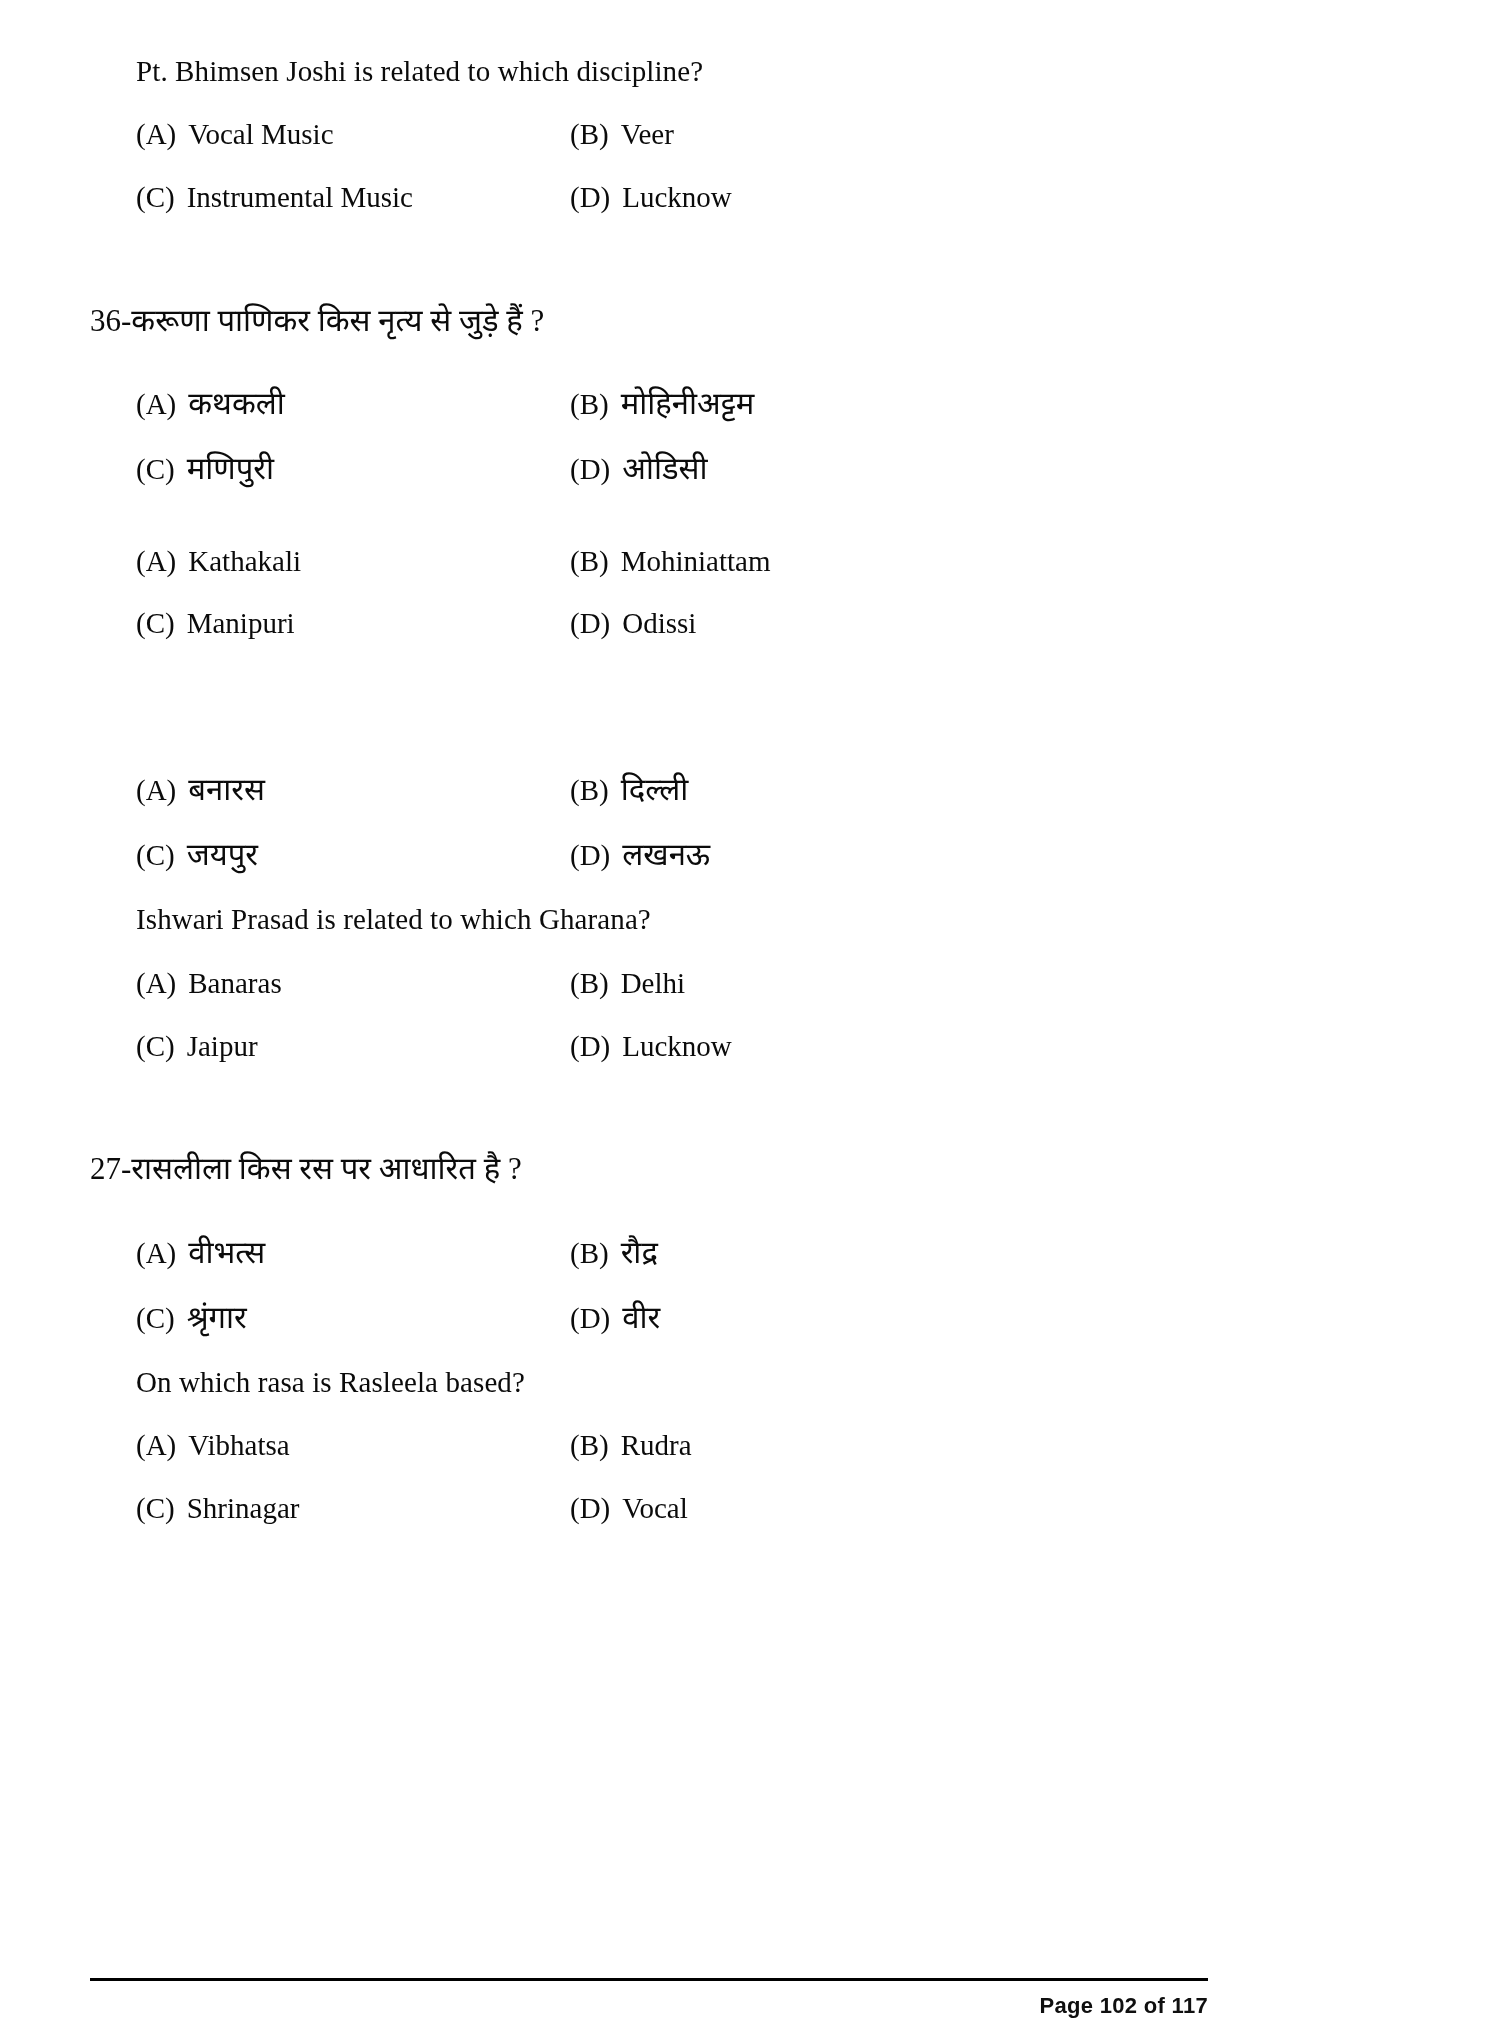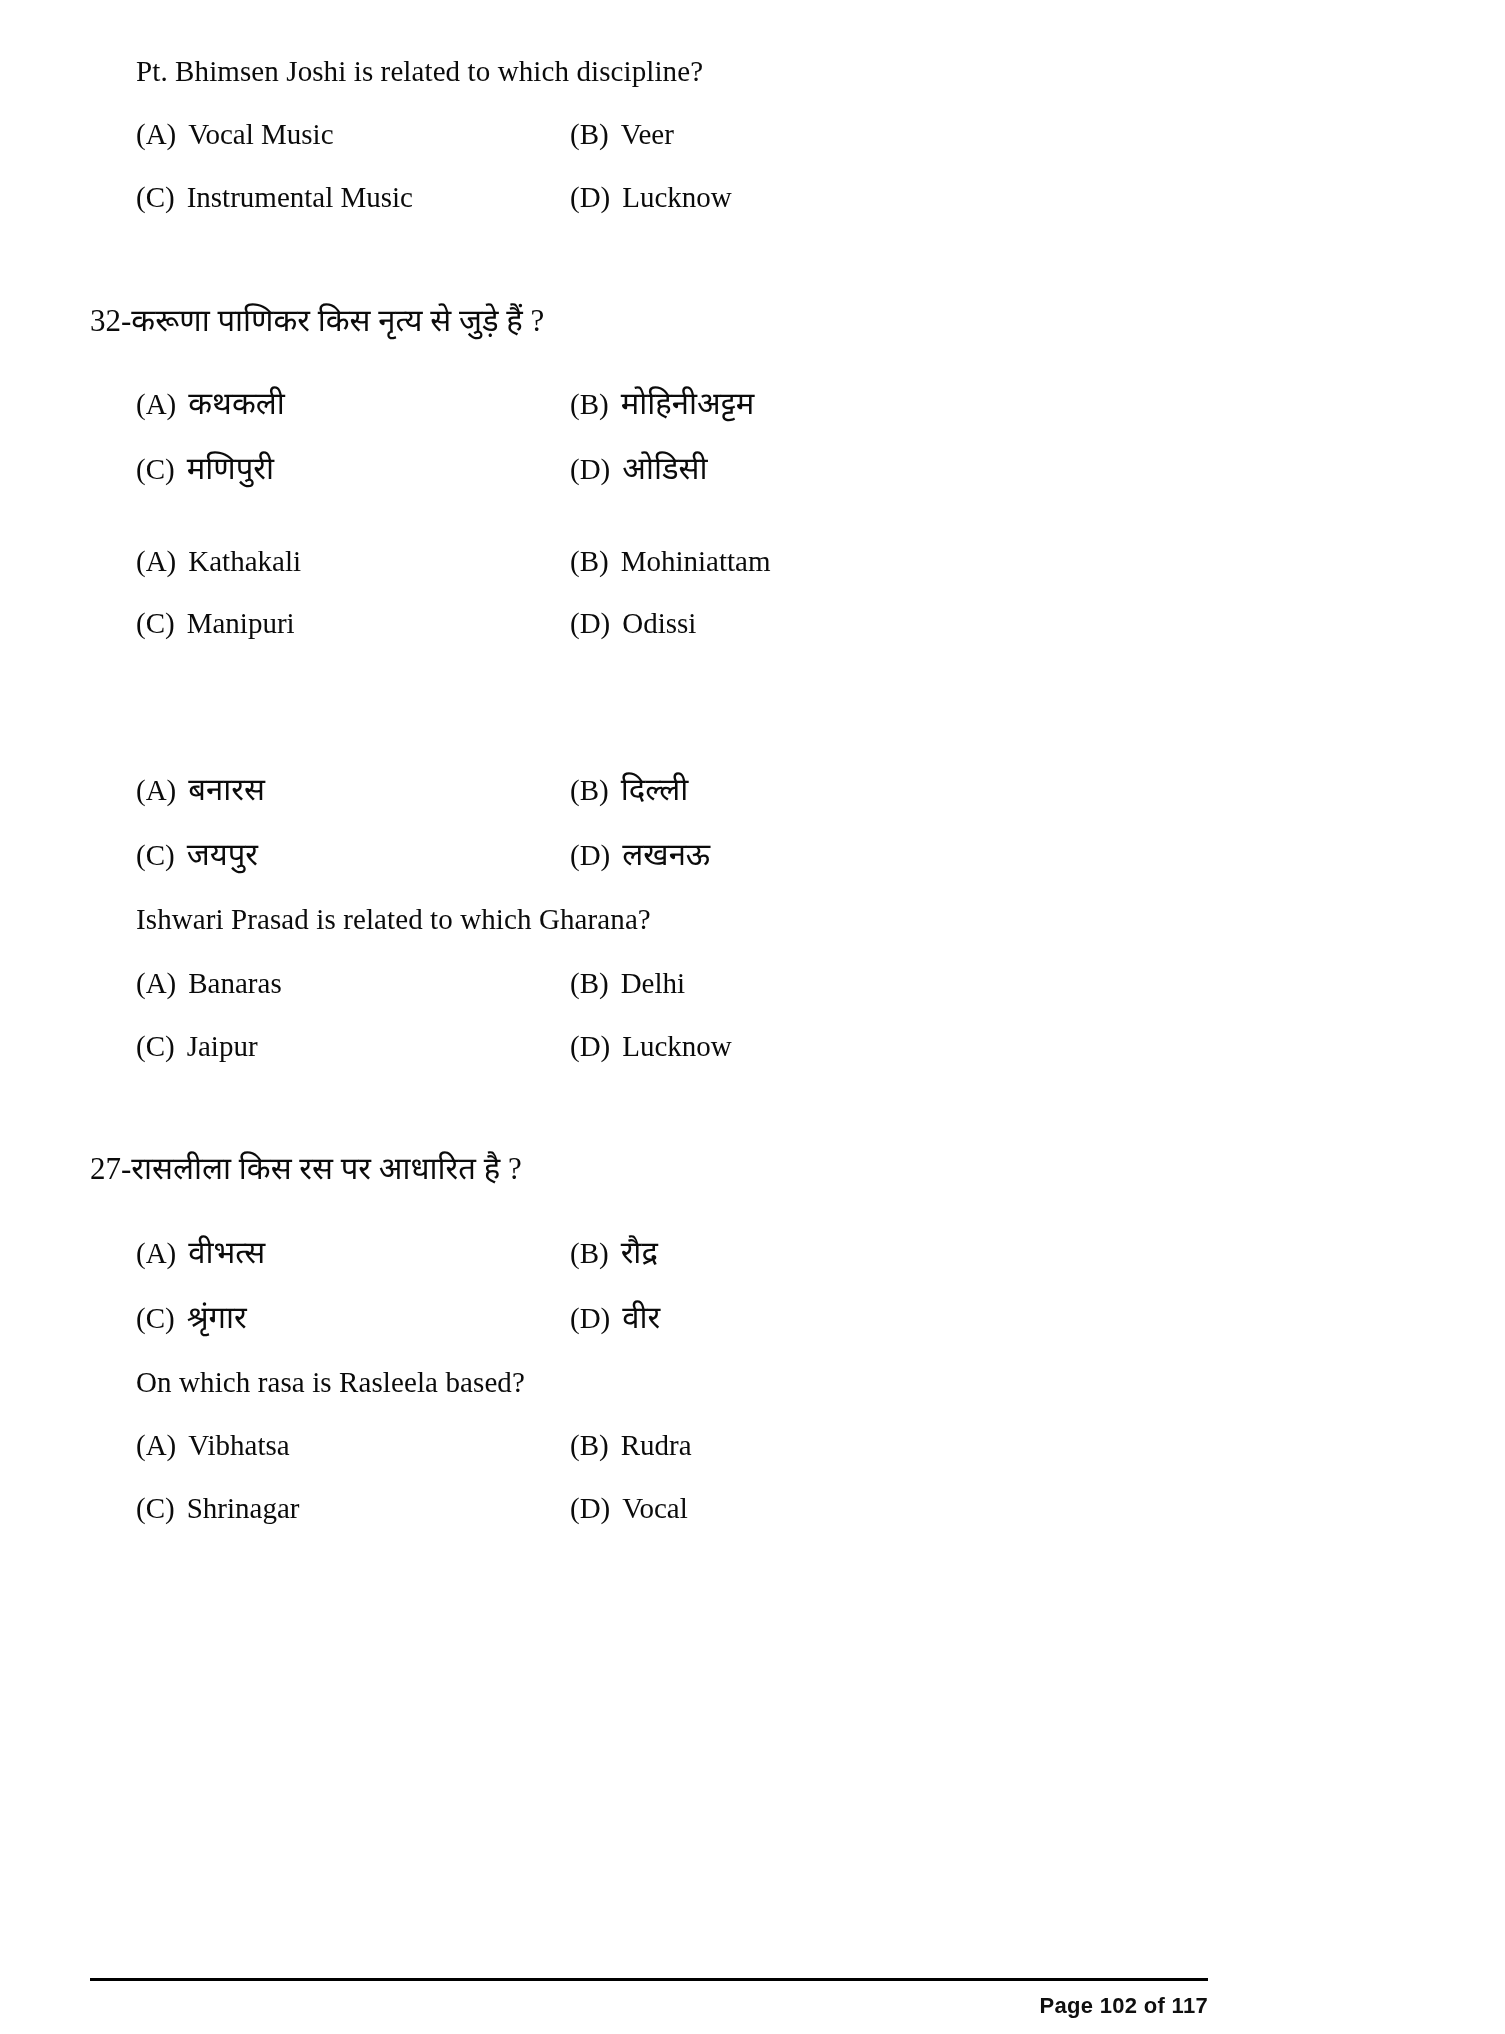--- a/index.html
+++ b/index.html
@@ -144,21 +144,21 @@
         <div class="opt-col right">
           <span class="opt-key">(D)</span>
           <span class="opt-val">Lucknow</span>
         </div>
       </div>
     </div>
 
     <div class="sp-xl"></div>
 
     <div class="q-block">
-      <div class="stem-hi">32-करूणा पाणिकर किस नृत्य से जुड़े हैं ?</div>
+      <div class="stem-hi">36-करूणा पाणिकर किस नृत्य से जुड़े हैं ?</div>
 
       <div class="sp-m"></div>
 
       <div class="opt-row">
         <div class="opt-col left">
           <span class="opt-key">(A)</span>
           <span class="opt-val hi">कथकली</span>
         </div>
         <div class="opt-col right">
           <span class="opt-key">(B)</span>

